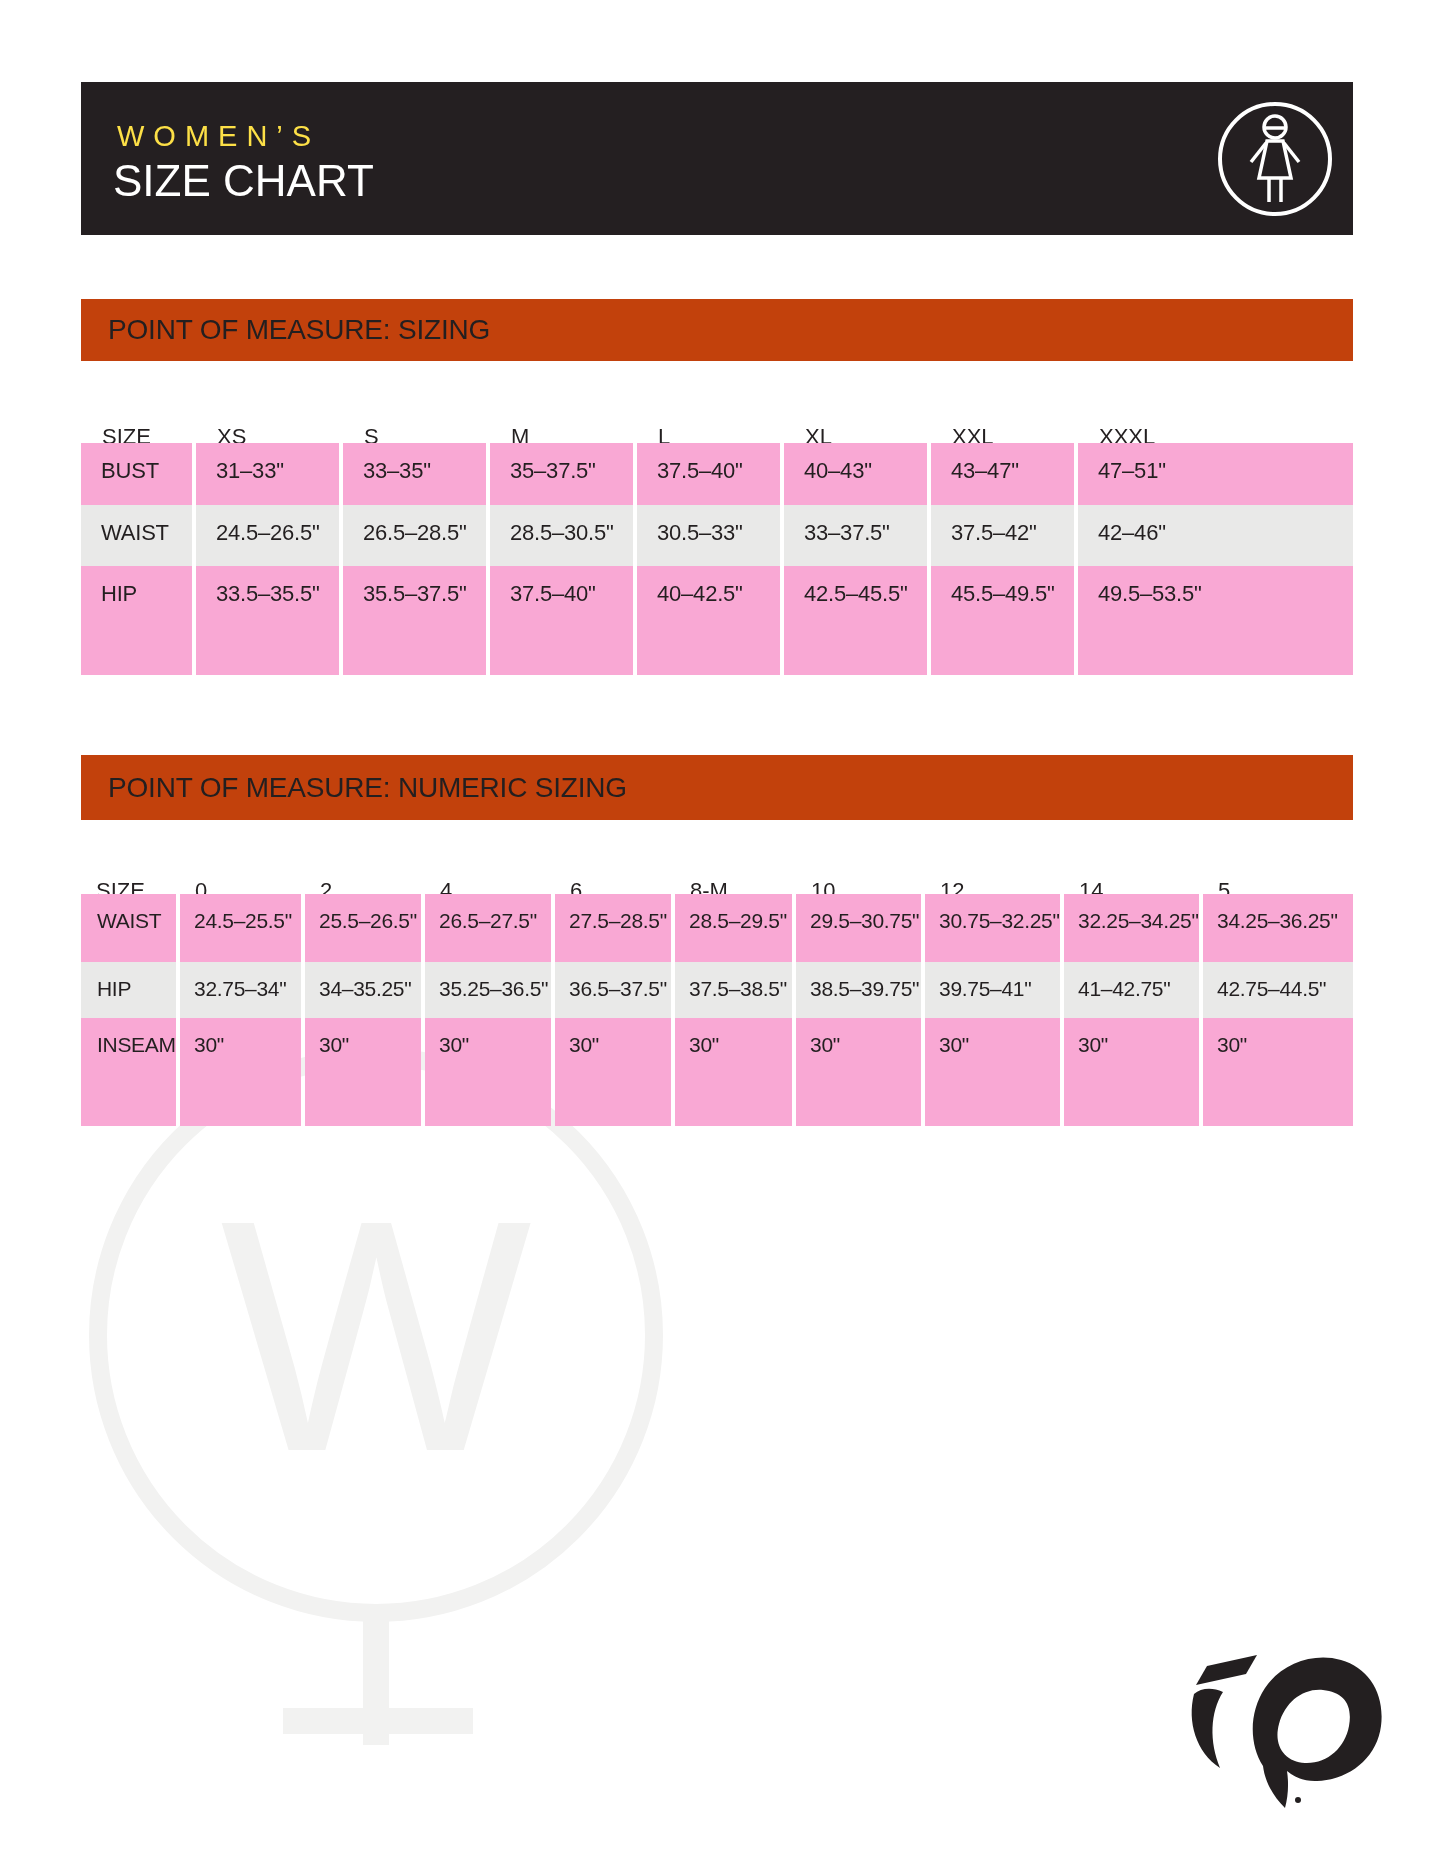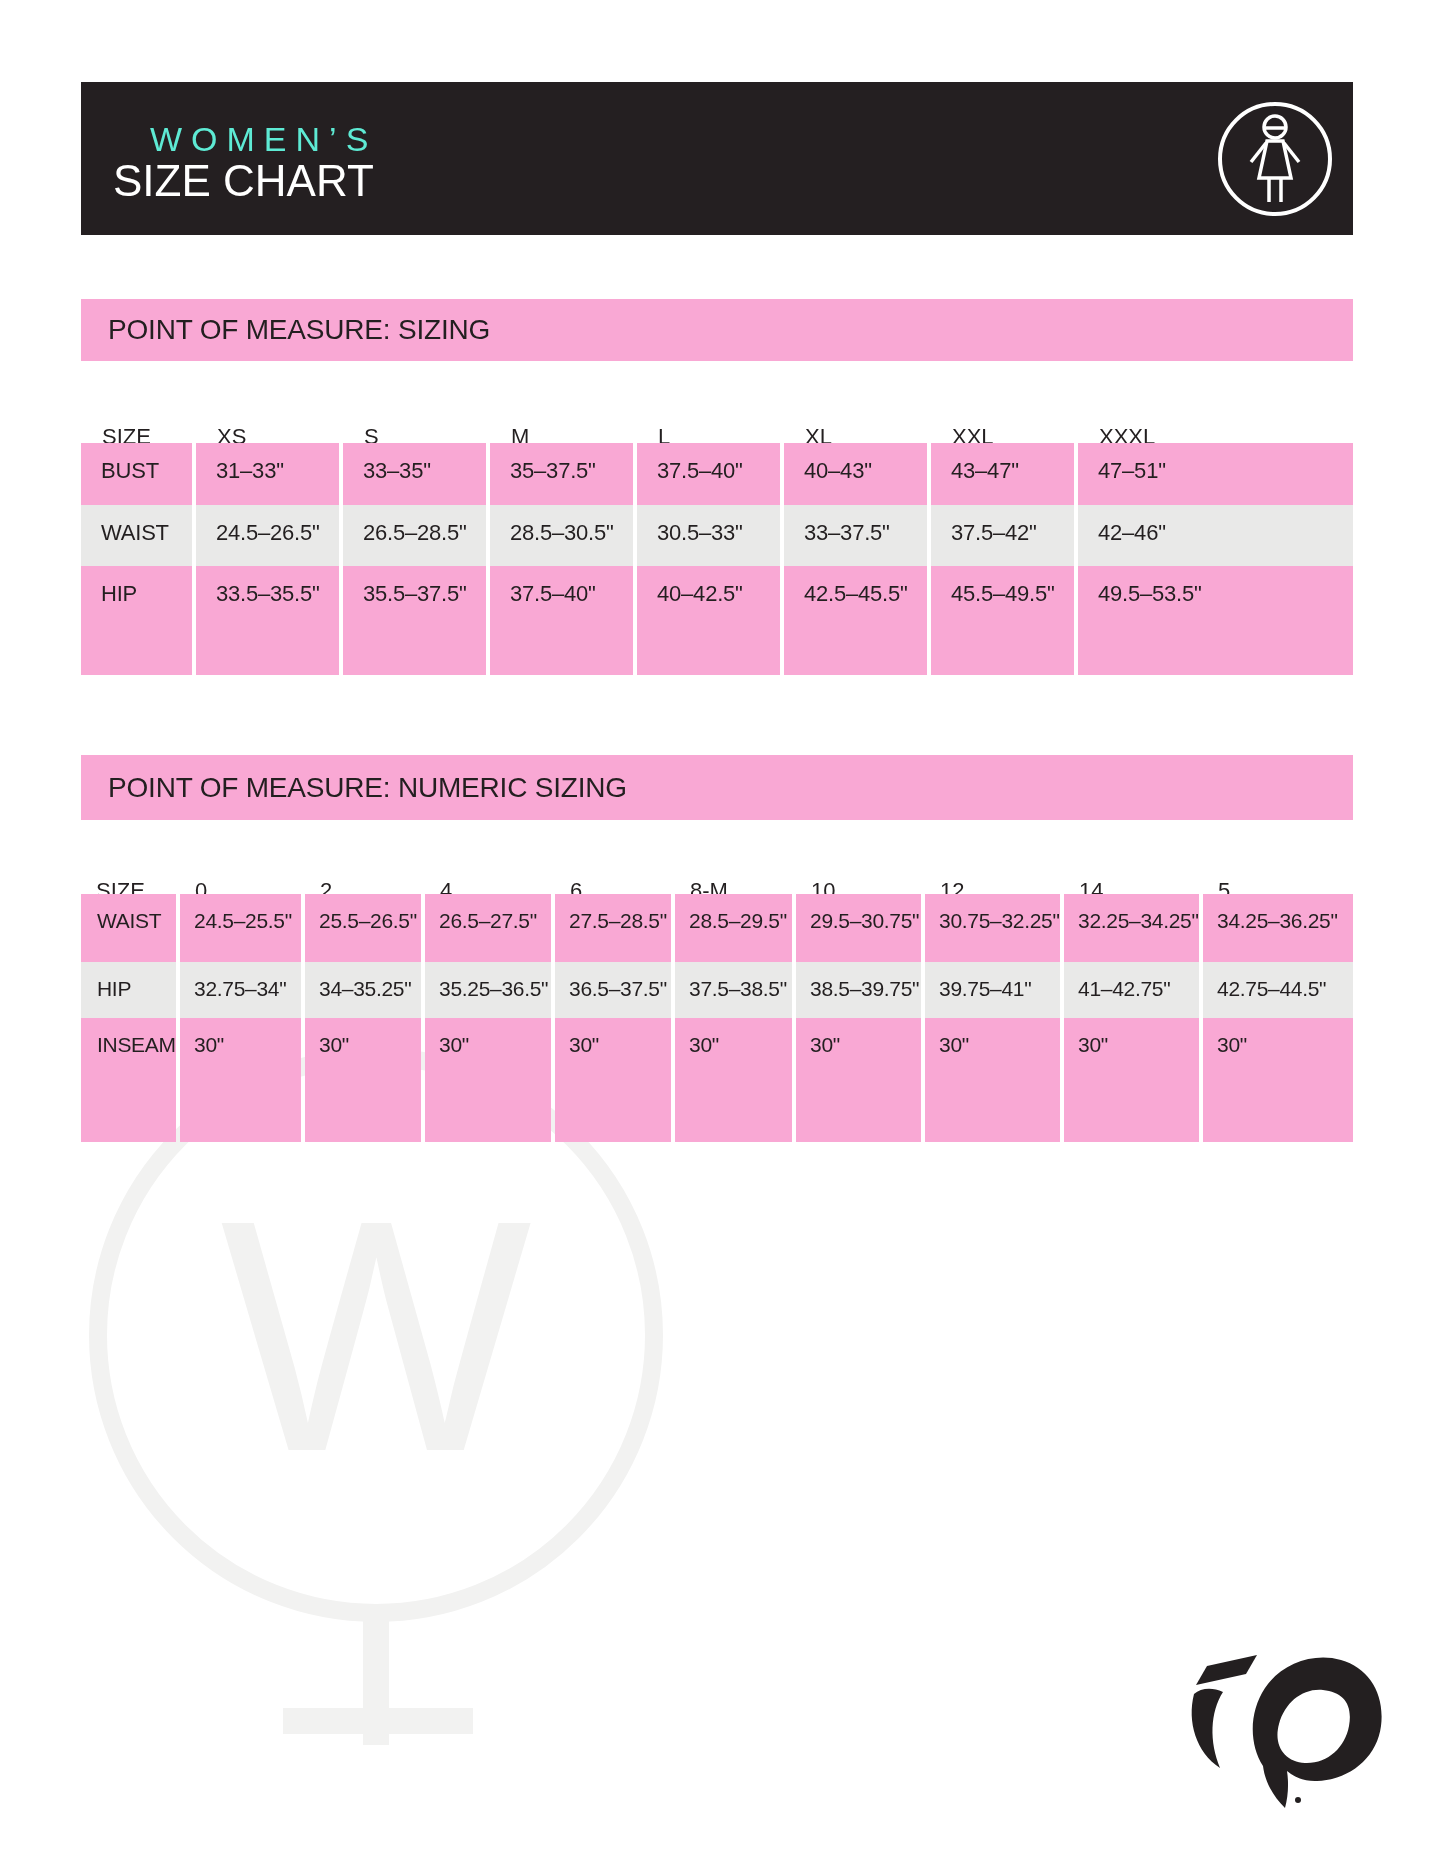--- a/index.html
+++ b/index.html
@@ -11,31 +11,31 @@
     font-family:"Liberation Sans", sans-serif;
     color:#231f20;
   }
   
   .topbar{
     position:absolute;left:81px;top:82px;width:1272px;height:153px;
     background:#241f21;
   }
   .kicker{
     position:absolute;left:36px;top:40px;
-    color:#5eead4;font-size:34px;letter-spacing:9px;line-height:1;margin-left:33px;
+    color:#fde047;font-size:29px;letter-spacing:9px;line-height:1;
   }
   .pagetitle{
     position:absolute;left:32px;top:77px;
     color:#ffffff;font-size:44px;letter-spacing:0px;line-height:1;
   }
   .badge{position:absolute;right:18px;top:17px;}
   
   .band{
     position:absolute;left:81px;width:1272px;
-    background:#f9a8d4;color:#231f20;
+    background:#c2410c;color:#231f20;
     font-size:28px;letter-spacing:-0.2px;
     padding-left:27px;box-sizing:border-box;
     display:flex;align-items:center;
   }
   .band1{top:299px;height:62px;}
   .band2{top:755px;height:65px;}
   
   .thead{
     position:absolute;left:81px;width:1272px;height:40px;
     display:grid;column-gap:4px;align-items:center;
@@ -49,21 +49,21 @@
   .trow{display:grid;column-gap:4px;}
   .t1 .trow{grid-template-columns:111px 143px 143px 143px 143px 143px 143px 1fr;}
   .t2 .trow{grid-template-columns:95px 121px 116px 126px 116px 117px 125px 135px 135px 1fr;}
   .tbody1{top:443px;}
   .tbody2{top:894px;}
   .t1 .r1{height:62px;}
   .t1 .r2{height:61px;}
   .t1 .r3{height:109px;}
   .t2 .r1{height:68px;}
   .t2 .r2{height:56px;}
-  .t2 .r3{height:124px;}
+  .t2 .r3{height:108px;}
   .cell{
     box-sizing:border-box;
     padding:15px 4px 0 20px;
     font-size:22px;letter-spacing:-0.2px;
     white-space:nowrap;
   }
   .t2 .cell{font-size:21px;padding-left:14px;letter-spacing:-0.3px;}
   .t2 .cell.lbl{padding-left:16px;font-size:21px;}
   .row-dark .cell{background:#f9a8d4;}
   .row-light .cell{background:#e9e9e8;}

